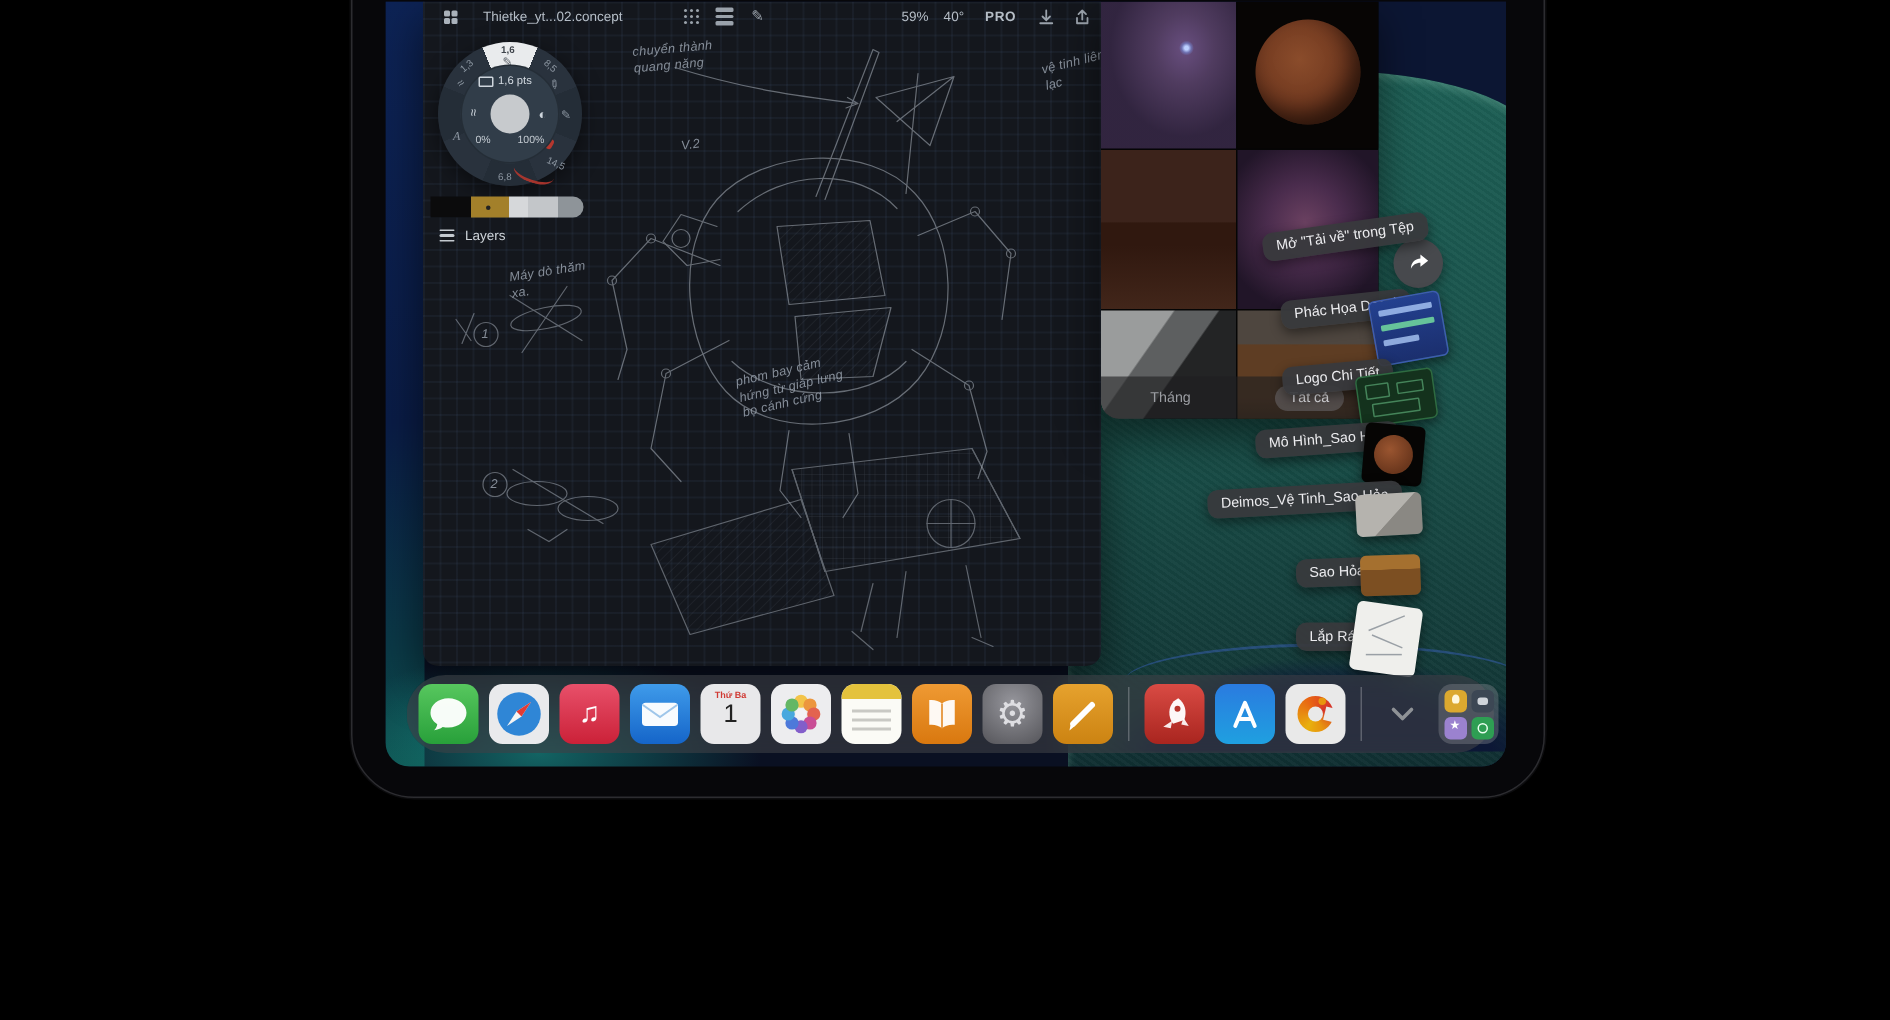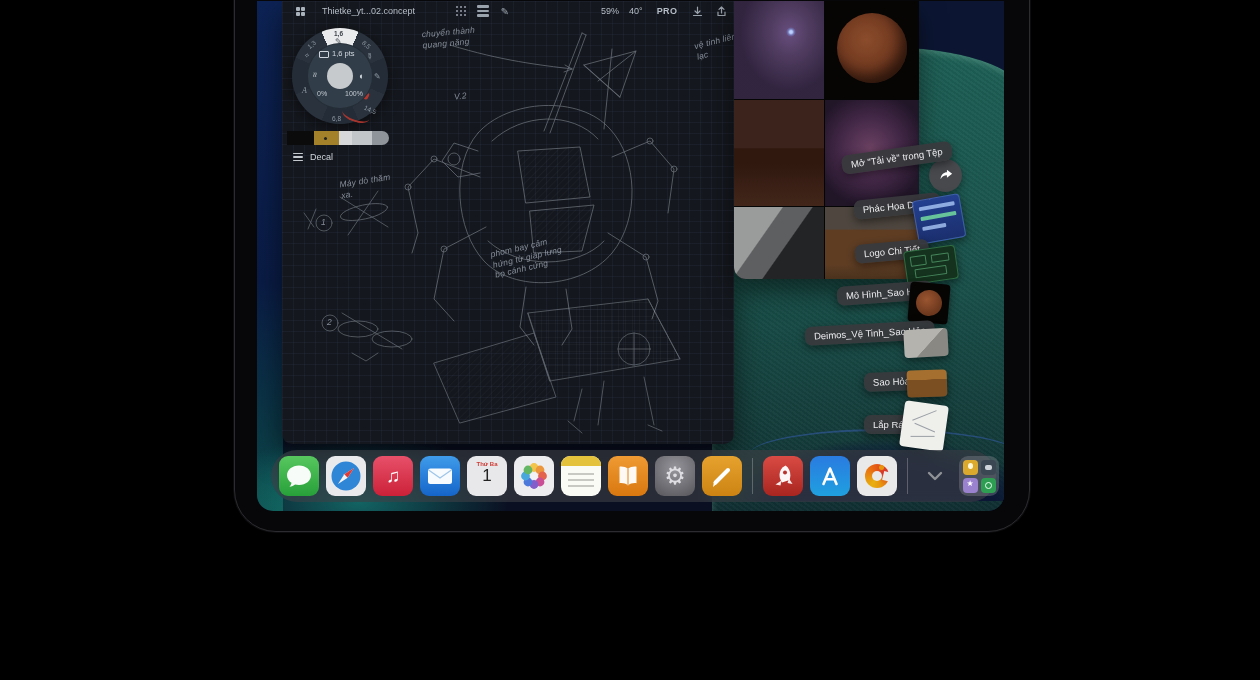--- a/index.html
+++ b/index.html
@@ -300,36 +300,40 @@
     <div class="cchip"></div>
     <div class="cbar"></div>
     <div class="cdot"></div>
 
     <div class="layers">
       <span class="ham">
             <i></i>
             <i></i>
             <i></i>
           </span>
-      <span>Decal</span>
+      <span>Layers</span>
     </div>
   </div>
 
   <div class="winB">
     <div class="pgrid">
       <div class="tile t-neb1" style="position:relative;">
             <b></b>
           </div>
       <div class="tile t-mars" style="position:relative;">
             <b></b>
           </div>
       <div class="tile t-land"></div>
       <div class="tile t-neb2"></div>
       <div class="tile t-sat"></div>
       <div class="tile t-rov"></div>
+    </div>
+    <div class="ptabs">
+      <span class="ptab">Tháng</span>
+      <span class="ptab sel">Tất cả</span>
     </div>
   </div>
 
   <div class="sharebtn">
     <svg width="19" height="19" viewBox="0 0 33 33">
       <path d="M8 23 C8 15 14 11 19 11 L19 6.5 L28 13.5 L19 20.5 L19 16 C14 16 10 18.5 8 23 Z" fill="#fff"></path>
     </svg>
   </div>
 
   <div class="pill pillwrap" style="left:585px;top:155px;transform:rotate(-8deg);">Mở "Tải về" trong Tệp</div>

